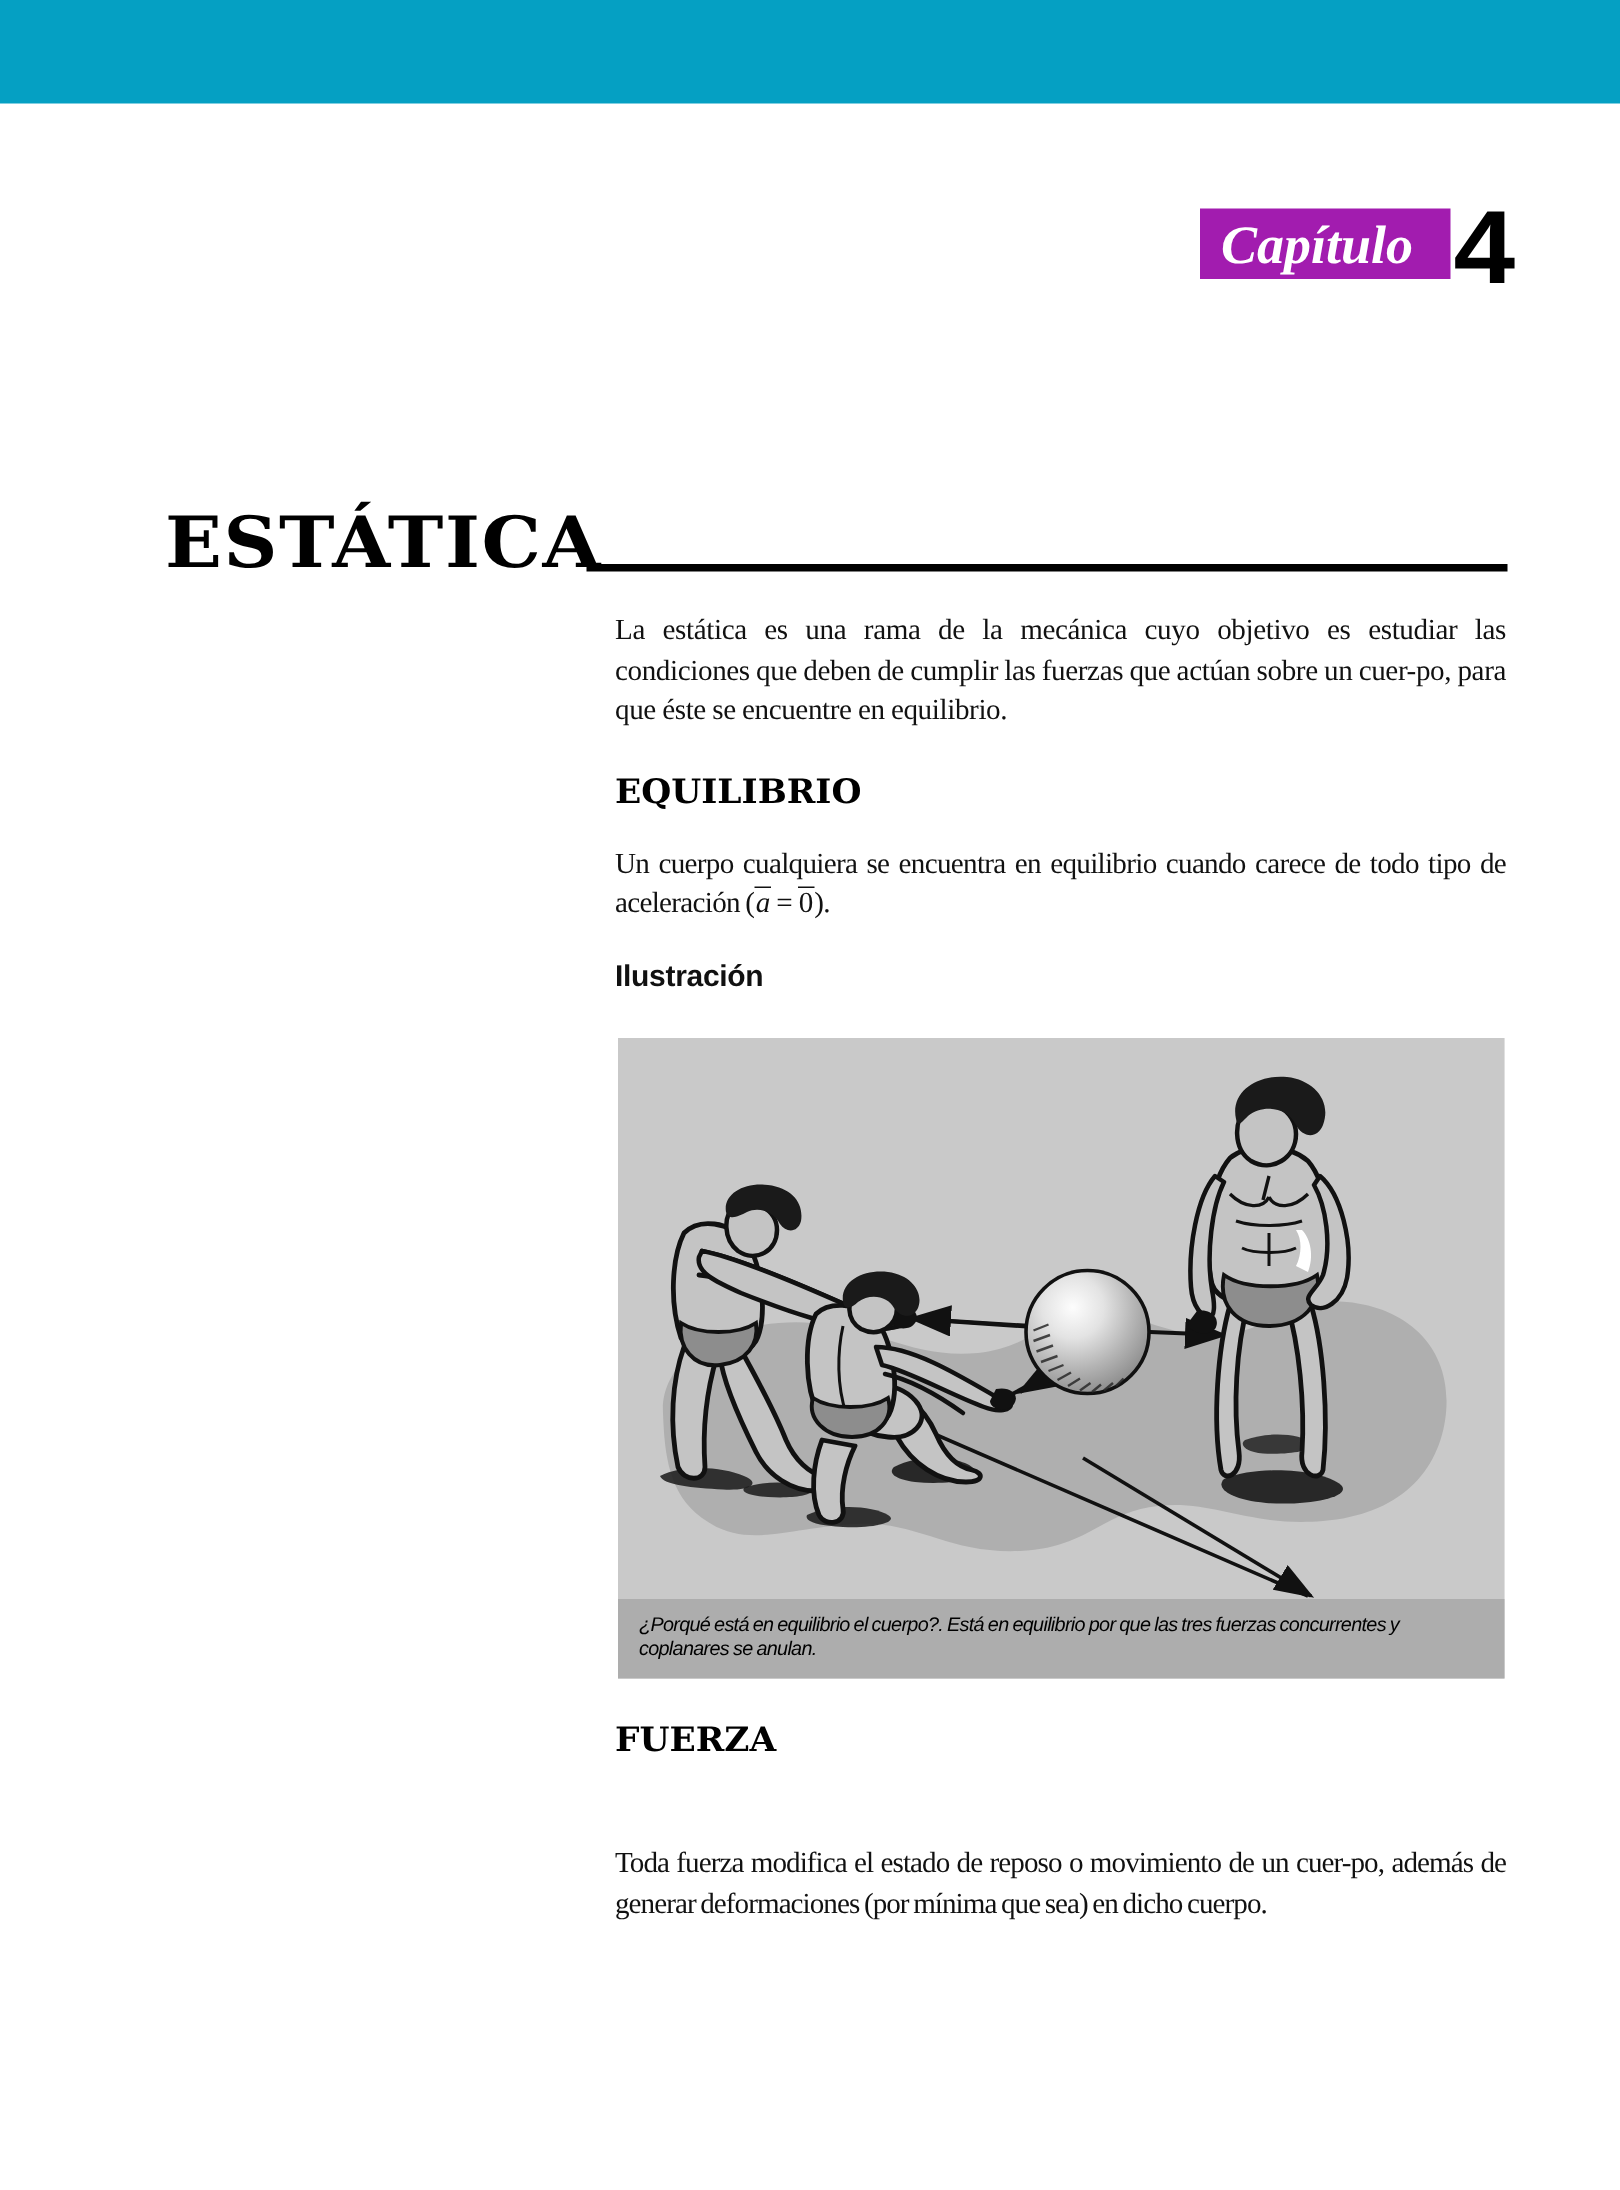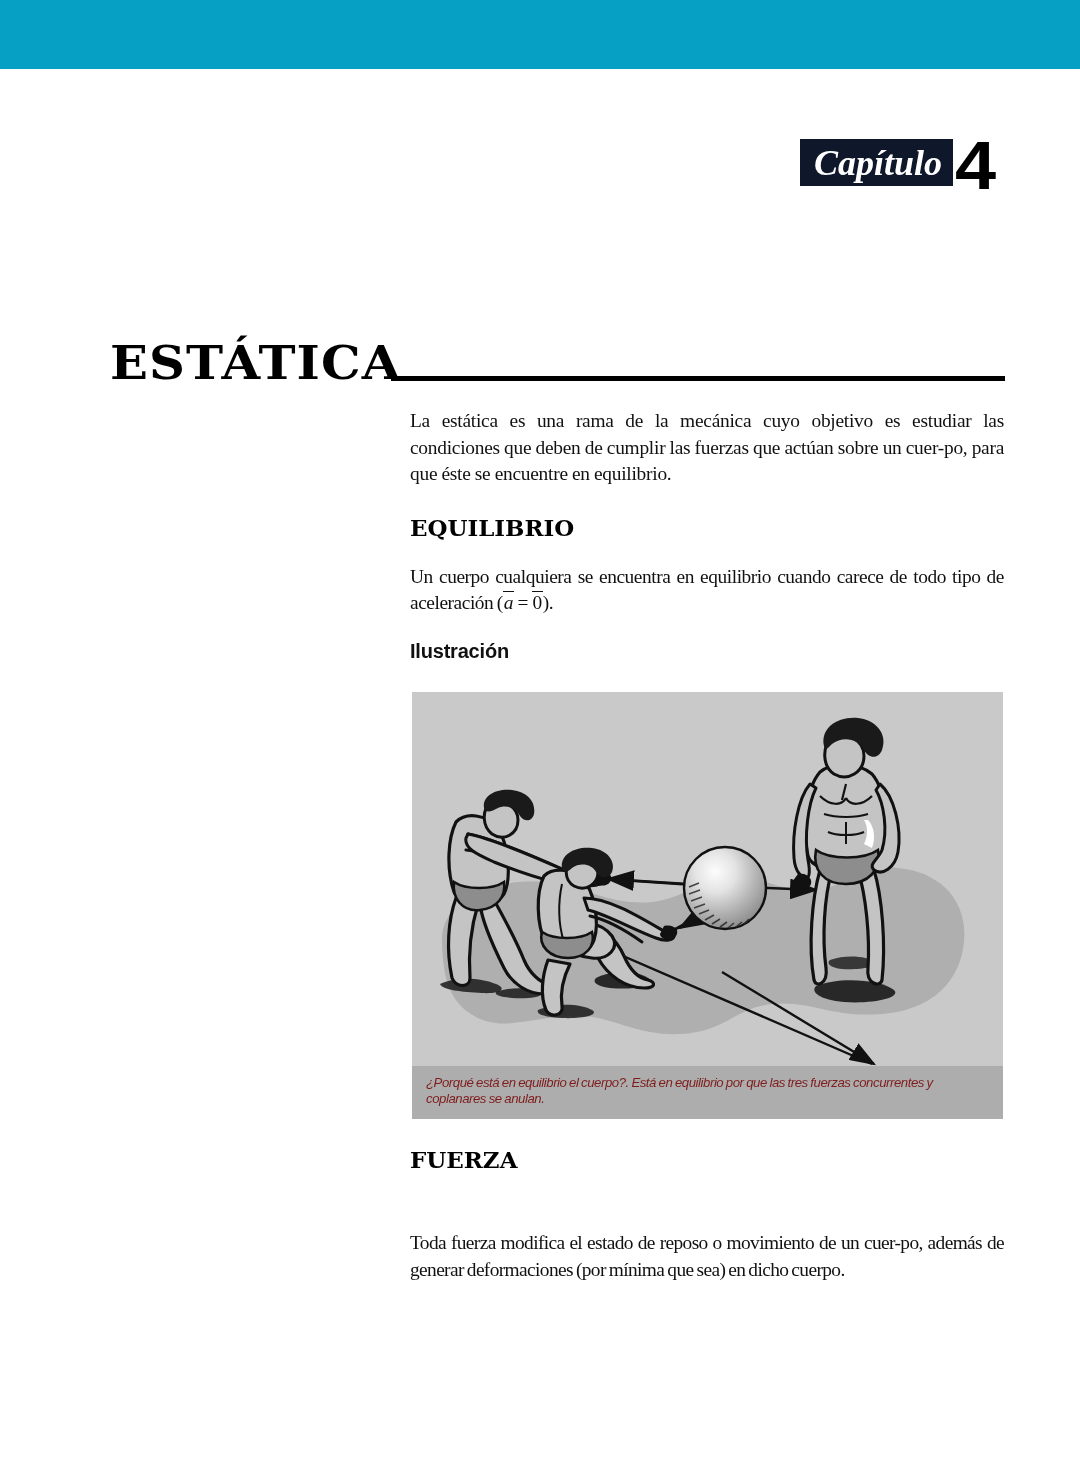--- a/index.html
+++ b/index.html
@@ -29,28 +29,28 @@
   
   .chapter-tag {
     position: absolute;
     left: 800px;
     top: 134px;
     display: flex;
     align-items: flex-start;
     height: 60px;
   }
   .chapter-word-box {
-    background: #0f172a;
+    background: #a21caf;
     color: #ffffff;
     font-family: "Liberation Serif", serif;
     font-style: italic;
     font-weight: bold;
     font-size: 36px;
     line-height: 47px;
-    padding: 1px 11px 3px 14px;
+    padding: 1px 25px 3px 14px;
     letter-spacing: 0px;
     height: 47px;
     box-sizing: border-box;
     margin-top: 5px;
   }
   .chapter-number {
     font-family: "Liberation Sans", sans-serif;
     font-weight: bold;
     font-size: 66px;
     line-height: 58px;
@@ -198,21 +198,21 @@
     padding: 9px 14px 0 14px;
   }
   .fig-caption p {
     margin: 0;
     font-family: "Liberation Sans", sans-serif;
     font-style: italic;
     font-size: 13.2px;
     line-height: 16px;
     letter-spacing: -0.45px;
     word-spacing: -0.6px;
-    color: #7f1d1d;
+    color: #000000;
   }
 
   .fig-svg { display: block; }
 </style>
 </head>
 <body>
 
 <div class="top-bar"></div>
 
 <div class="chapter-tag">

